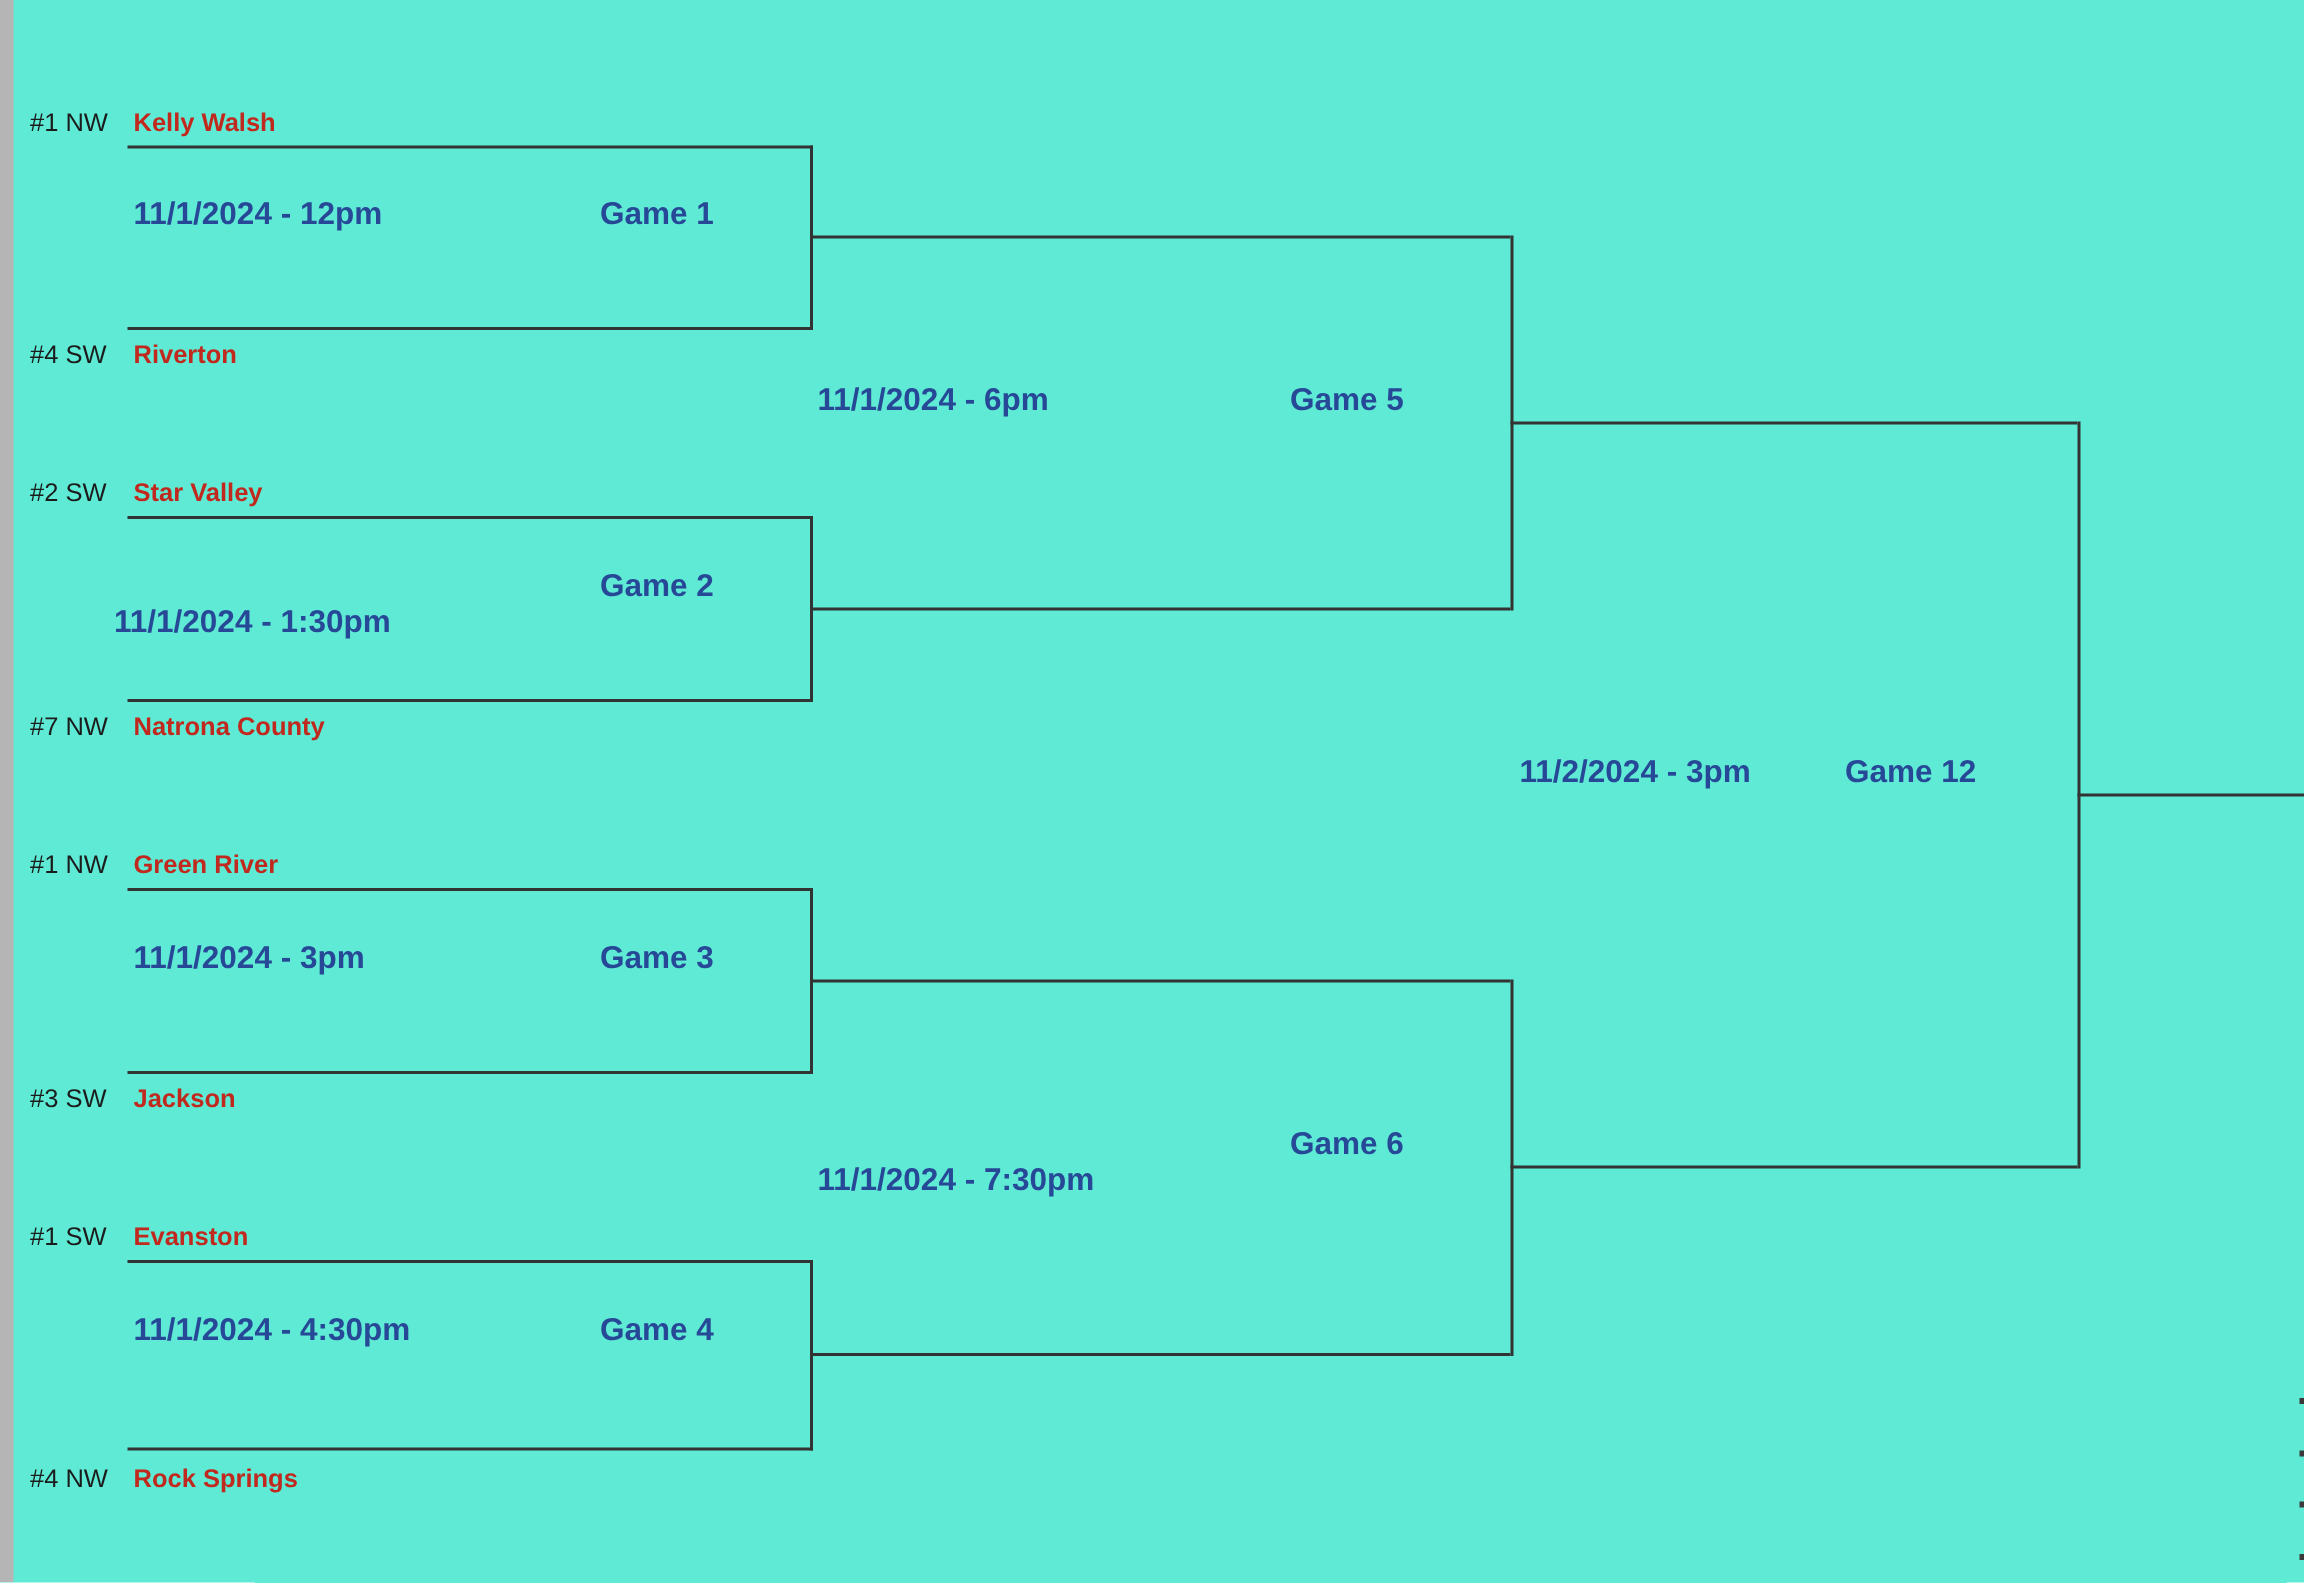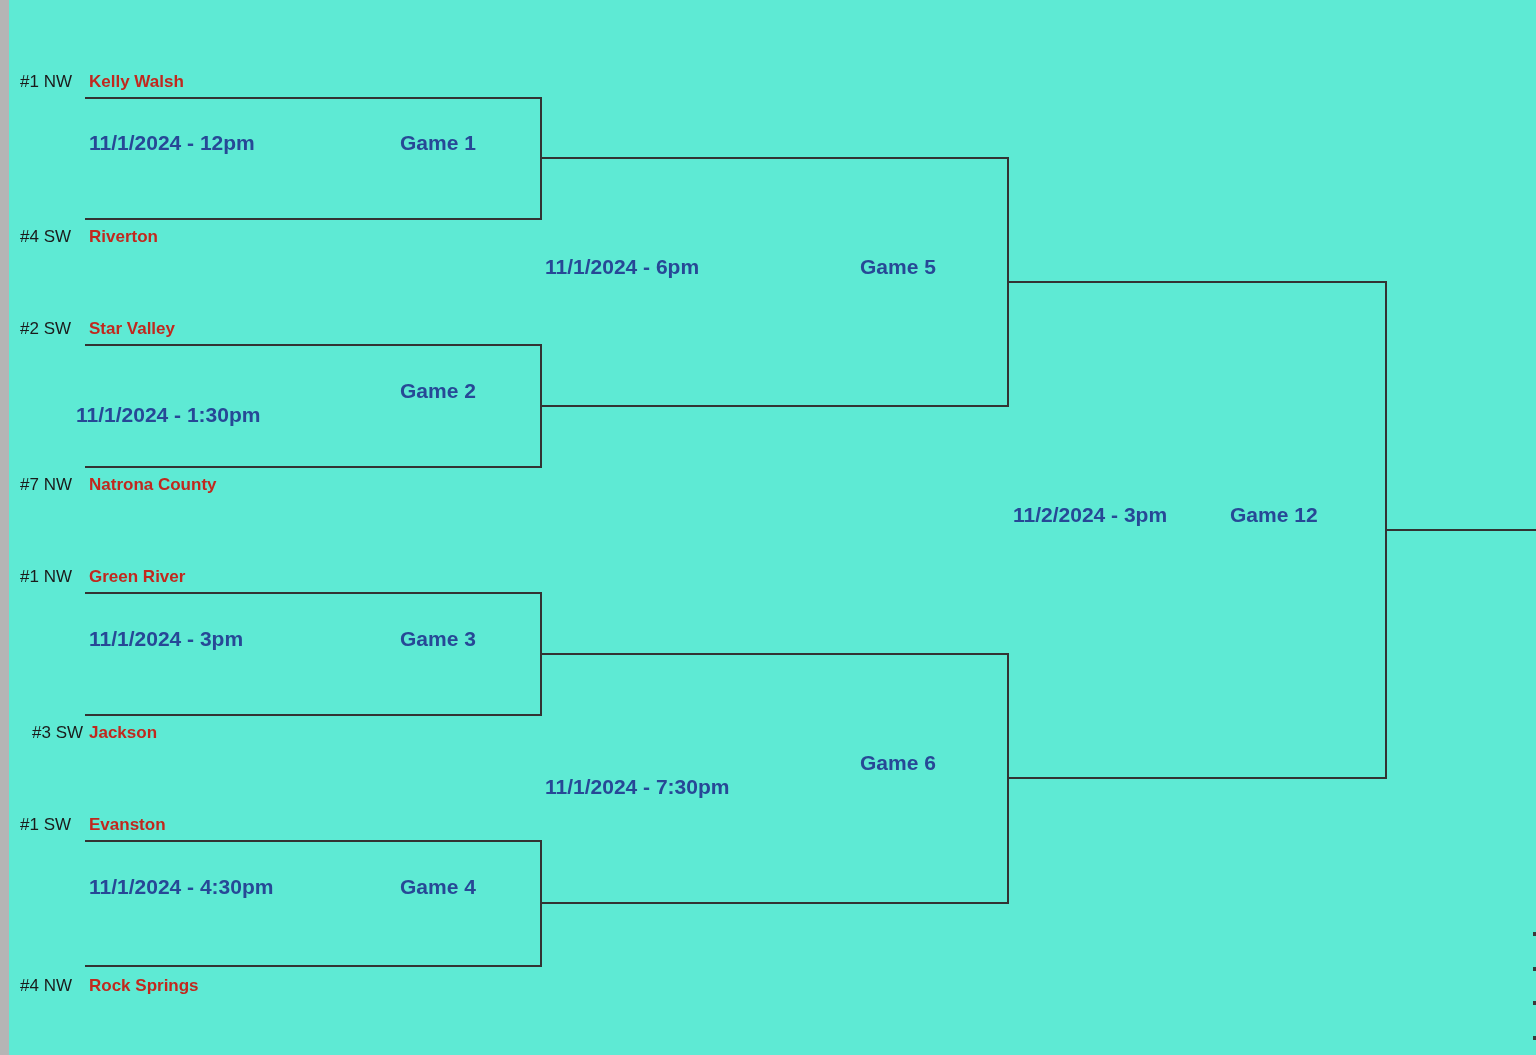--- a/index.html
+++ b/index.html
@@ -102,21 +102,21 @@
 
   <div>
     <span class="seed" style="left:20px; top:567px;">#1 NW</span>
     <span class="team" style="left:89px; top:567px;">Green River</span>
     <div class="hline" style="left:85px; top:592px; width:457px;"></div>
     <span class="sched" style="left:89px; top:629px;">11/1/2024 - 3pm</span>
     <span class="sched game-label" style="left:400px; top:629px; width:135px;">Game 3</span>
     <div class="hline" style="left:85px; top:714px; width:457px;"></div>
     <div class="vline" style="left:540px; top:592px; height:124px;"></div>
     <div class="hline" style="left:540px; top:653px; width:467px;"></div>
-    <span class="seed" style="left:32px; top:723px;">#3 SW</span>
+    <span class="seed" style="left:20px; top:723px;">#3 SW</span>
     <span class="team" style="left:89px; top:723px;">Jackson</span>
   </div>
 
   <div>
     <span class="seed" style="left:20px; top:815px;">#1 SW</span>
     <span class="team" style="left:89px; top:815px;">Evanston</span>
     <div class="hline" style="left:85px; top:840px; width:457px;"></div>
     <span class="sched" style="left:89px; top:877px;">11/1/2024 - 4:30pm</span>
     <span class="sched game-label" style="left:400px; top:877px; width:135px;">Game 4</span>
     <div class="hline" style="left:85px; top:965px; width:457px;"></div>

